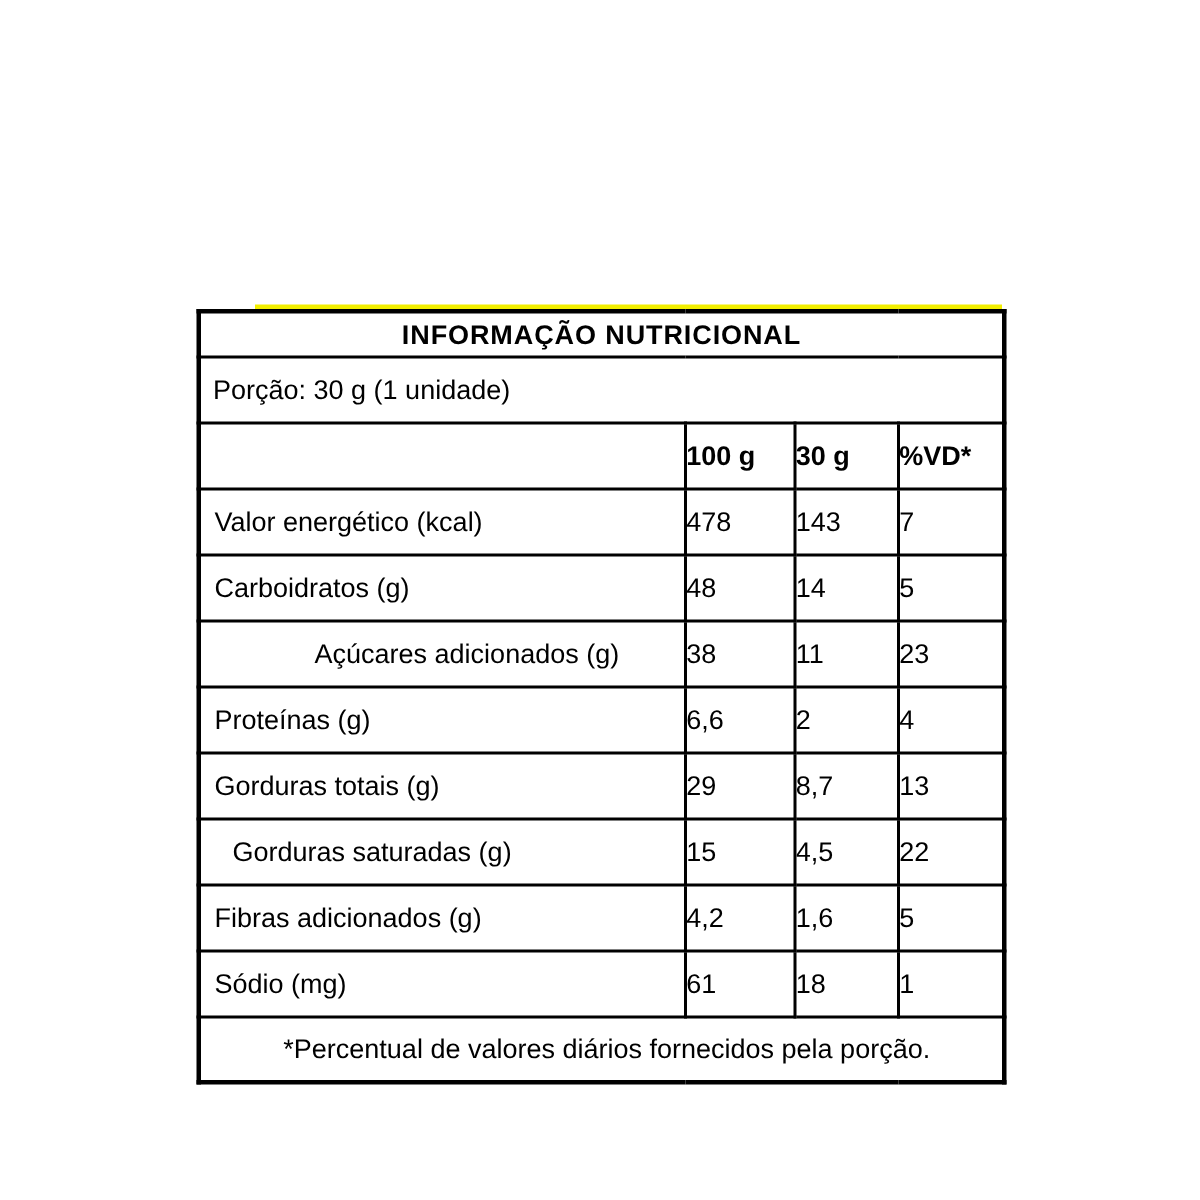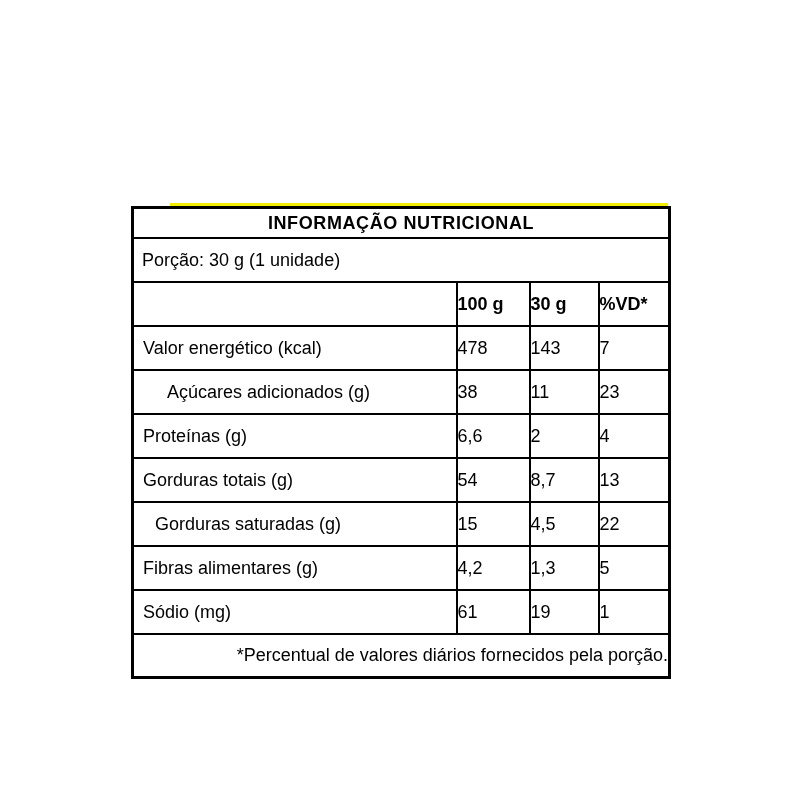--- a/index.html
+++ b/index.html
@@ -44,23 +44,23 @@
     font-weight: bold;
     font-size: 20px;
     letter-spacing: 0.6px;
     height: 30px !important;
   }
   .serving-cell { text-align: left; padding-left: 8px !important; }
   th.col-head { font-weight: bold; text-align: left; }
   td.label-cell { text-align: left; }
   td.lvl0 { padding-left: 9px !important; }
   td.lvl1 { padding-left: 21px !important; }
-  td.lvl2 { padding-left: 33px !important; }
+  td.lvl2 { padding-left: 33px !important; text-align: center; }
   td.num { }
-  .footnote-cell { text-align: right; padding-left: 7px !important; }
+  .footnote-cell { text-align: center; padding-left: 7px !important; }
 </style>
 </head>
 <body>
 
 <div class="highlight-line"></div>
 
 <table class="nutrition">
   <colgroup>
     <col style="width:324px">
     <col style="width:73px">
@@ -81,53 +81,59 @@
       <th class="col-head">%VD*</th>
     </tr>
 
     <tr>
       <td class="label-cell lvl0">Valor energético (kcal)</td>
       <td class="num">478</td>
       <td class="num">143</td>
       <td class="num">7</td>
     </tr>
     <tr>
+      <td class="label-cell lvl0">Carboidratos (g)</td>
+      <td class="num">48</td>
+      <td class="num">14</td>
+      <td class="num">5</td>
+    </tr>
+    <tr>
       <td class="label-cell lvl2">Açúcares adicionados (g)</td>
       <td class="num">38</td>
       <td class="num">11</td>
       <td class="num">23</td>
     </tr>
     <tr>
       <td class="label-cell lvl0">Proteínas (g)</td>
       <td class="num">6,6</td>
       <td class="num">2</td>
       <td class="num">4</td>
     </tr>
     <tr>
       <td class="label-cell lvl0">Gorduras totais (g)</td>
-      <td class="num">54</td>
+      <td class="num">29</td>
       <td class="num">8,7</td>
       <td class="num">13</td>
     </tr>
     <tr>
       <td class="label-cell lvl1">Gorduras saturadas (g)</td>
       <td class="num">15</td>
       <td class="num">4,5</td>
       <td class="num">22</td>
     </tr>
     <tr>
-      <td class="label-cell lvl0">Fibras alimentares (g)</td>
+      <td class="label-cell lvl0">Fibras adicionados (g)</td>
       <td class="num">4,2</td>
-      <td class="num">1,3</td>
+      <td class="num">1,6</td>
       <td class="num">5</td>
     </tr>
     <tr>
       <td class="label-cell lvl0">Sódio (mg)</td>
       <td class="num">61</td>
-      <td class="num">19</td>
+      <td class="num">18</td>
       <td class="num">1</td>
     </tr>
 
     <tr>
       <td class="footnote-cell" colspan="4">*Percentual de valores diários fornecidos pela porção.</td>
     </tr>
   </tbody>
 </table>
 
 </body></html>

